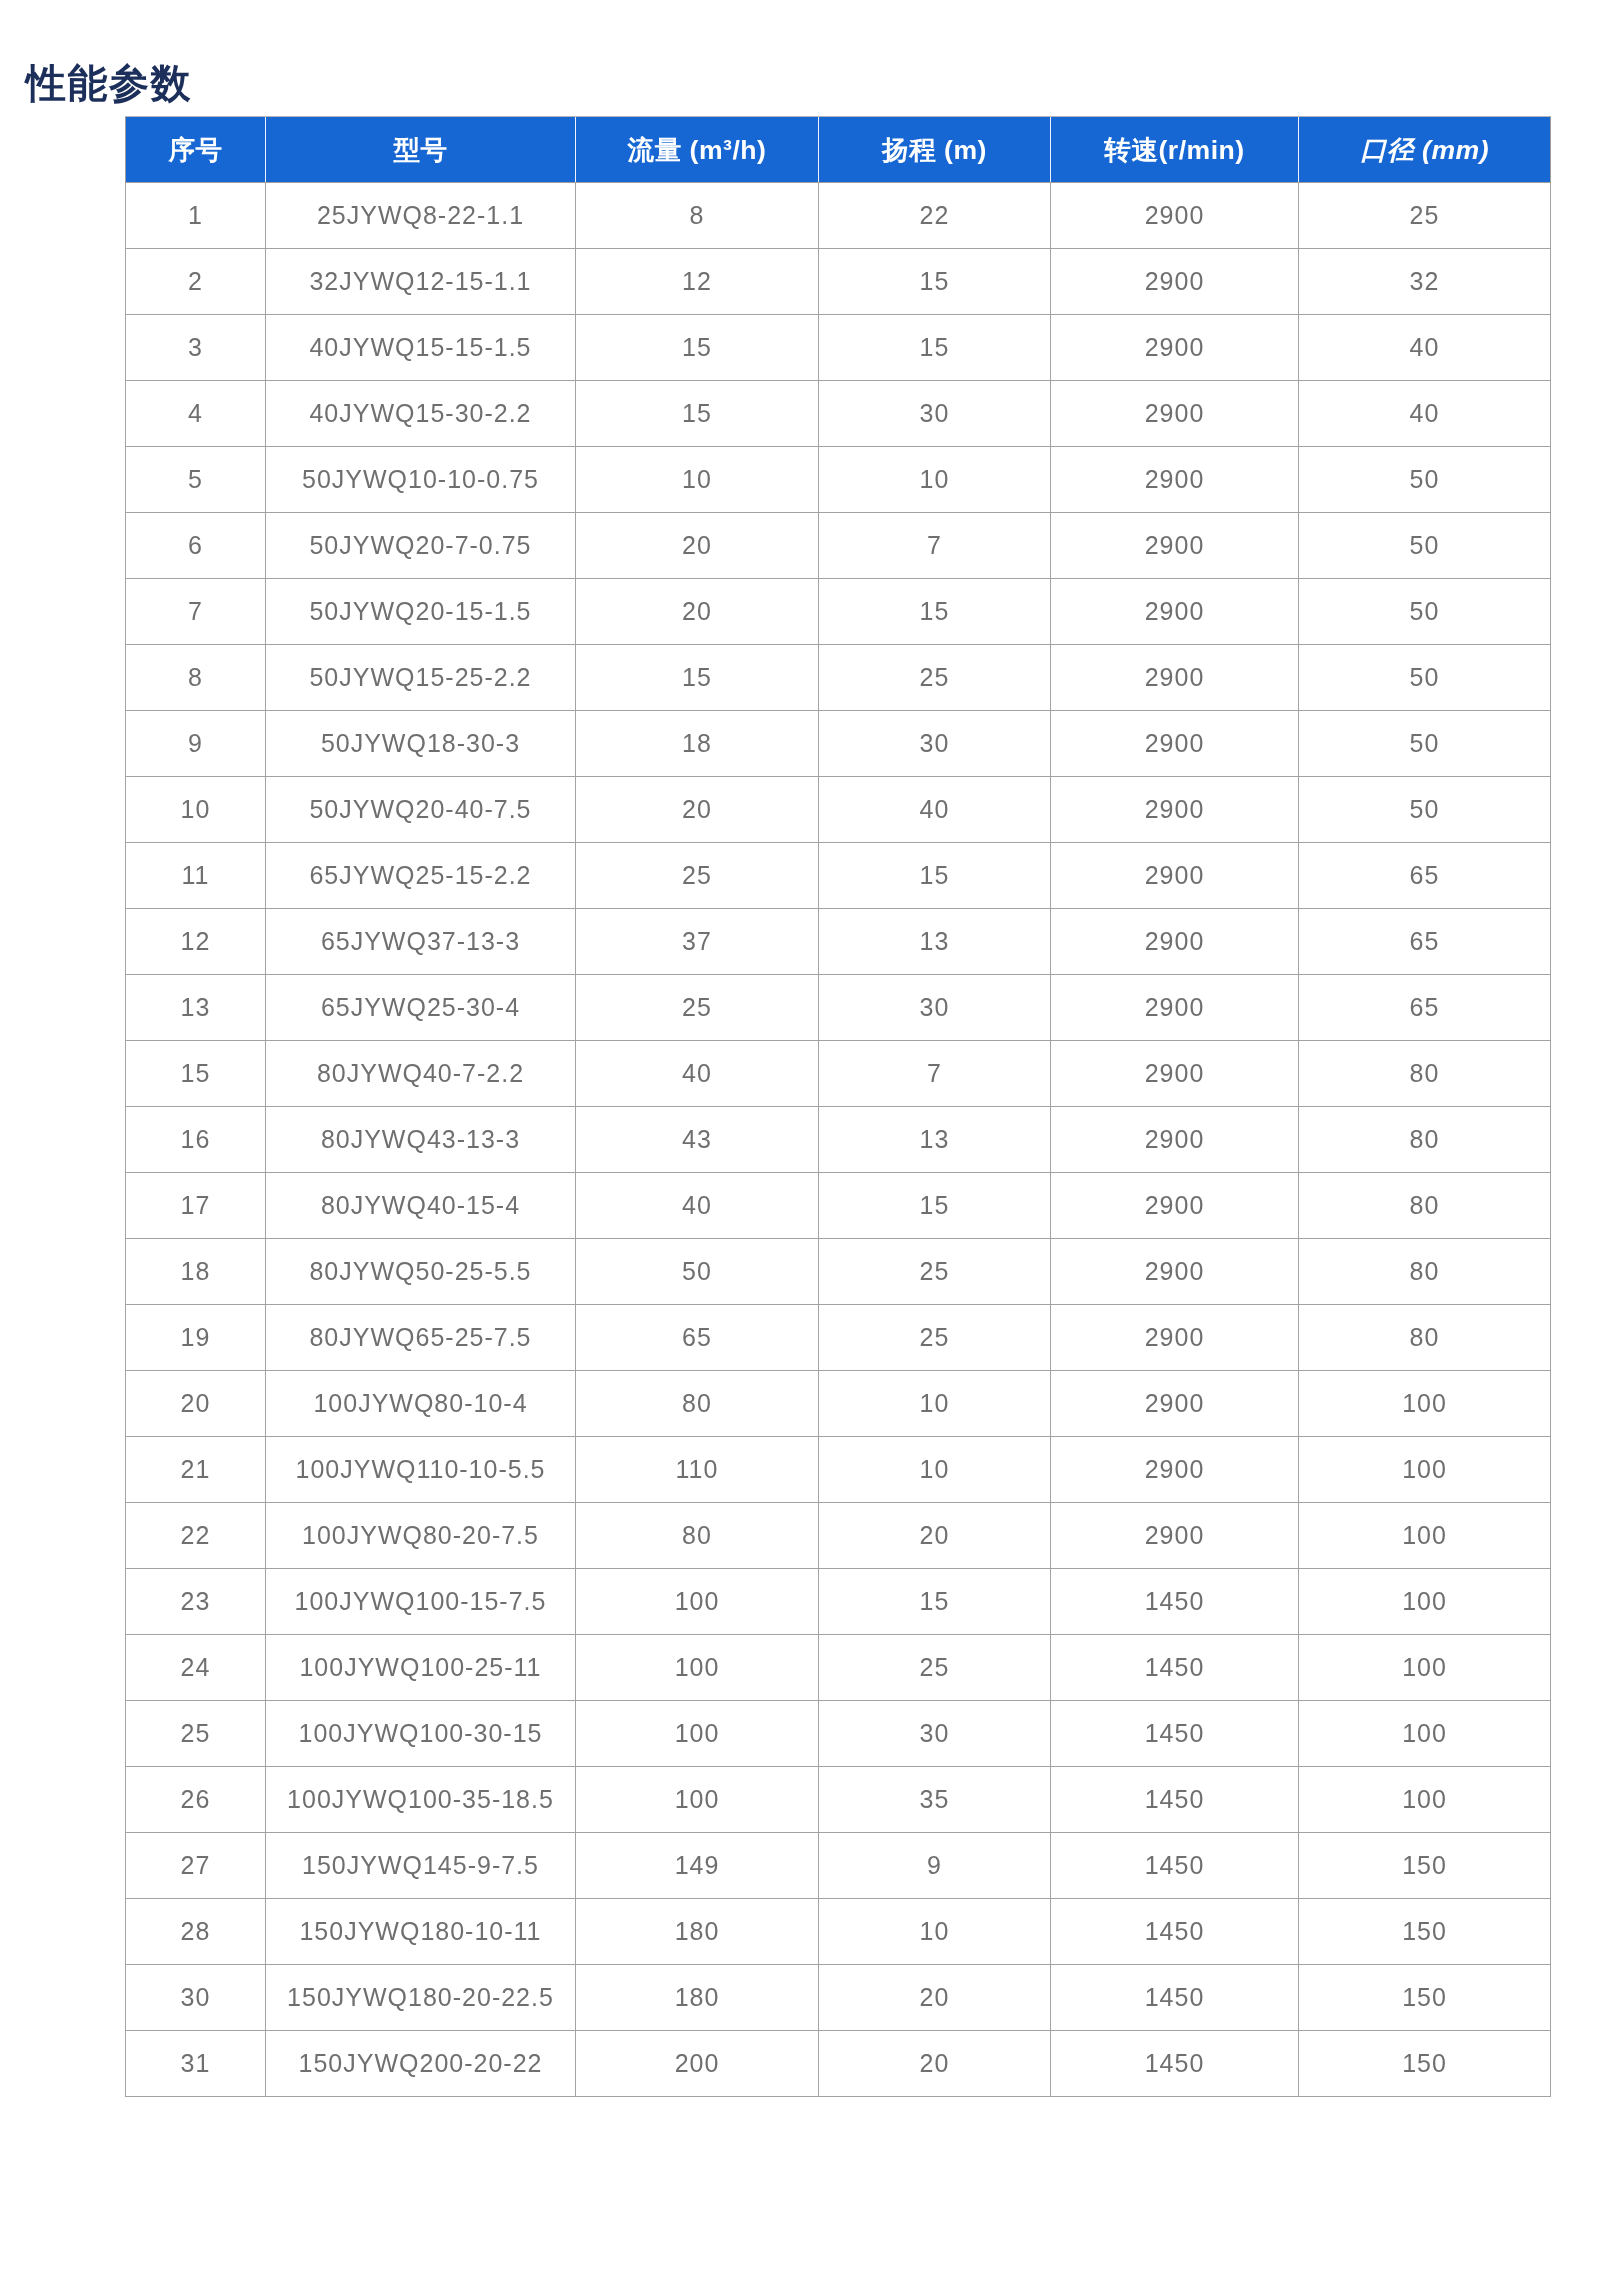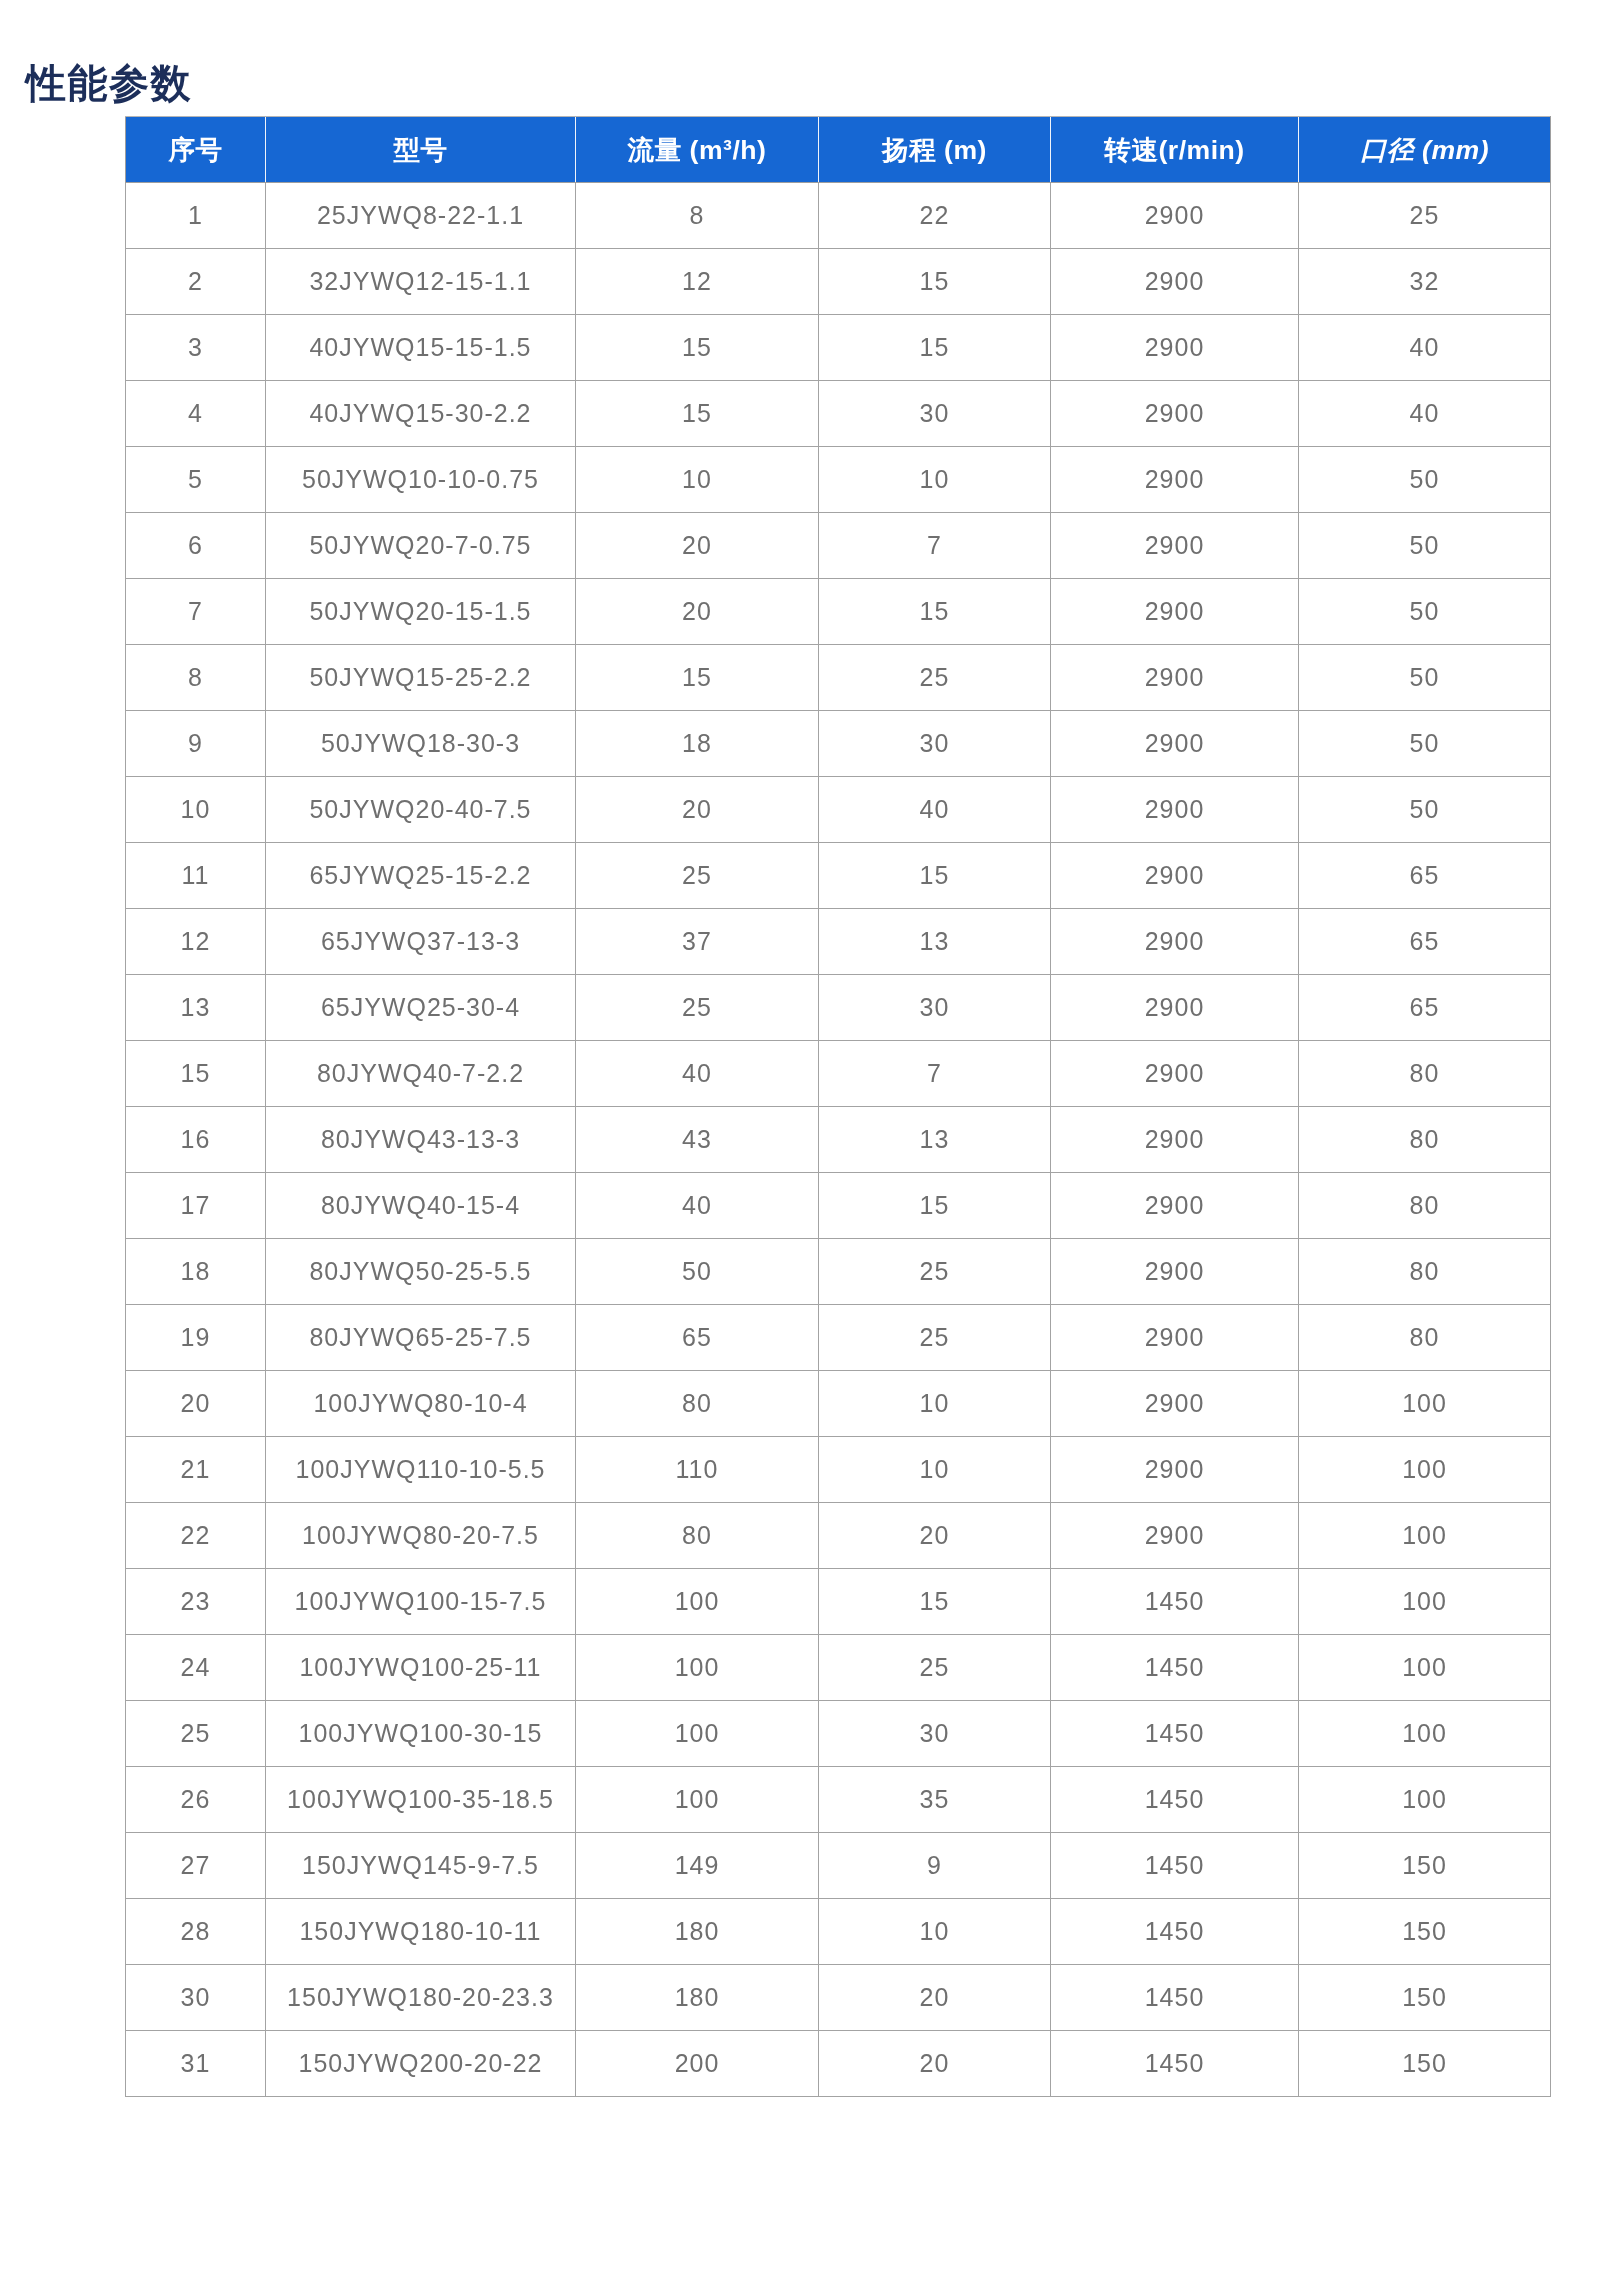--- a/index.html
+++ b/index.html
@@ -308,21 +308,21 @@
         <tr>
           <td>28</td>
           <td>150JYWQ180-10-11</td>
           <td>180</td>
           <td>10</td>
           <td>1450</td>
           <td>150</td>
         </tr>
         <tr>
           <td>30</td>
-          <td>150JYWQ180-20-23.3</td>
+          <td>150JYWQ180-20-22.5</td>
           <td>180</td>
           <td>20</td>
           <td>1450</td>
           <td>150</td>
         </tr>
         <tr>
           <td>31</td>
           <td>150JYWQ200-20-22</td>
           <td>200</td>
           <td>20</td>

